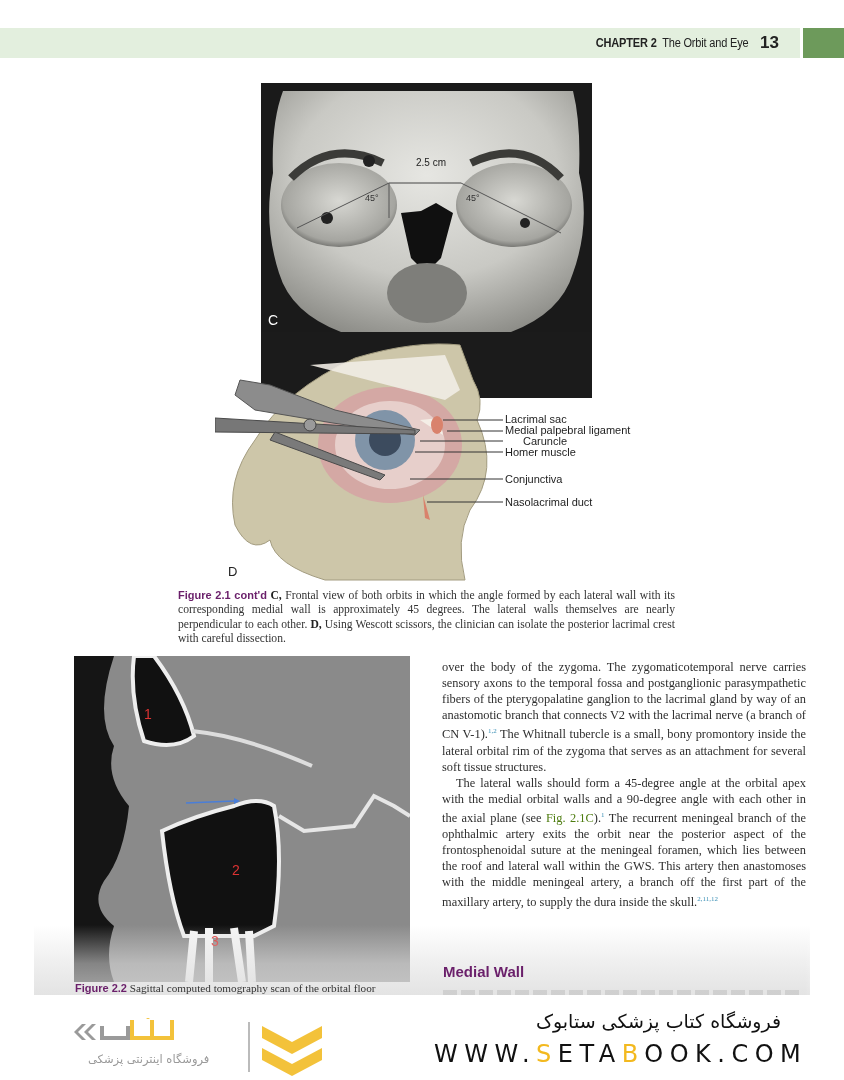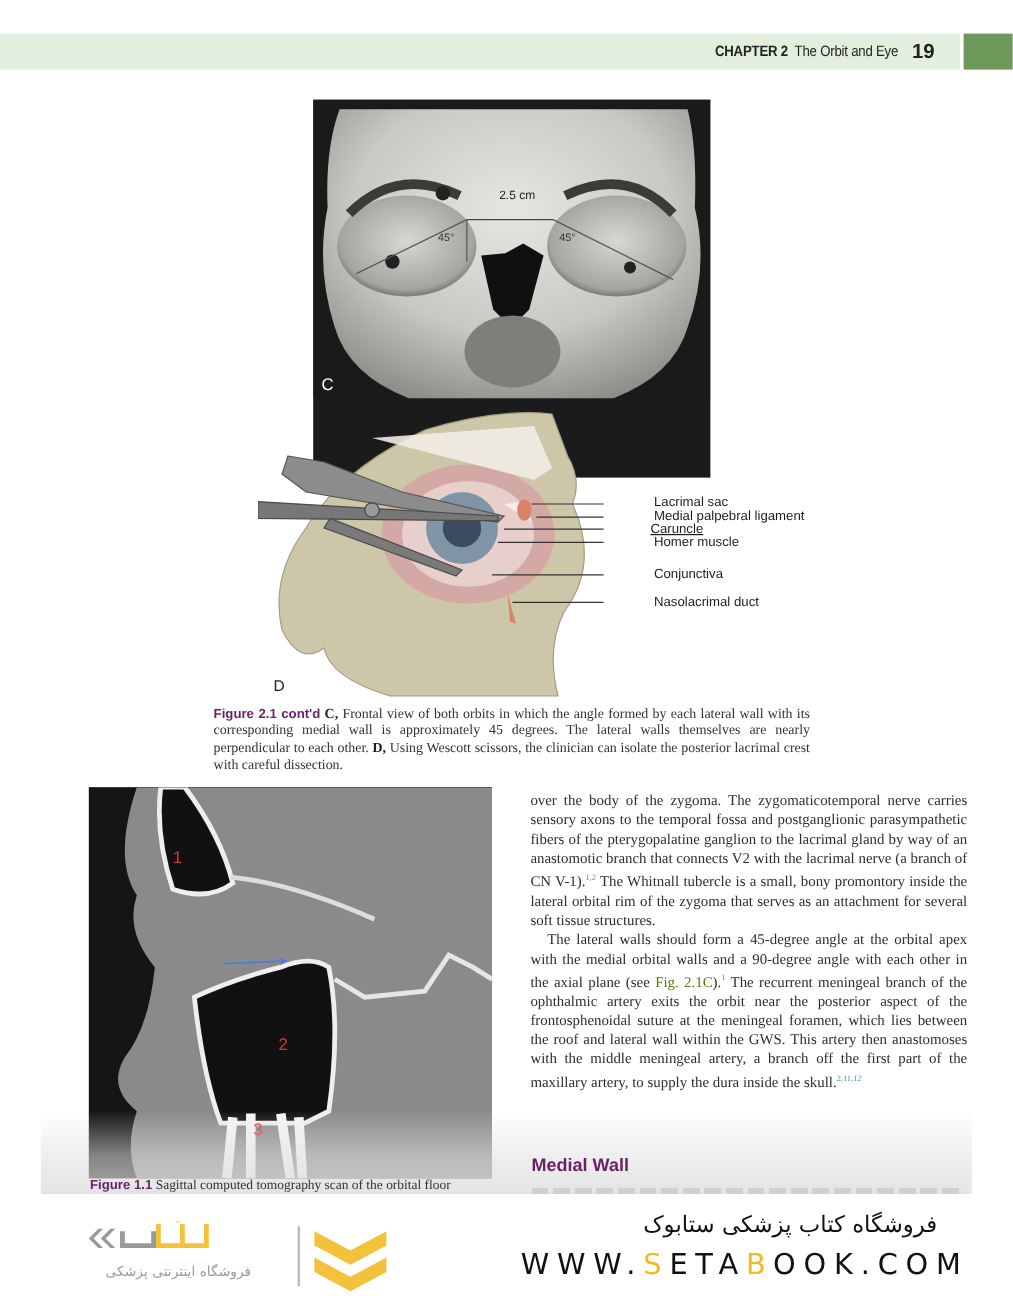--- a/index.html
+++ b/index.html
@@ -14,21 +14,21 @@
   .running-head b { font-weight:bold; }
   .page-num { left:760px; top:33px; font-family:"Liberation Sans", sans-serif; font-weight:bold; font-size:17px; color:#222; }
 
   
   .fig-c { left:261px; top:83px; width:331px; height:315px; background:#1b1b1b; overflow:hidden; }
   .fig-c svg { display:block; }
   .fig-label { font-family:"Liberation Sans", sans-serif; color:#fff; font-size:14px; }
 
   
   .fig-d { left:215px; top:340px; width:430px; height:245px; }
-  .callout { font-family:"Liberation Sans", sans-serif; font-size:11px; color:#1d1d1d; white-space:nowrap;margin-left:40px; }
+  .callout { font-family:"Liberation Sans", sans-serif; font-size:11px; color:#1d1d1d; white-space:nowrap; }
 
   
   .caption { font-size:11.6px; line-height:14.4px; color:#333; text-align:justify; }
   .cap-title { font-family:"Liberation Sans", sans-serif; font-weight:bold; color:#6a1f6a; font-size:11px; }
   .cap-letter { font-weight:bold; color:#222; }
 
   
   .ct { left:74px; top:656px; width:336px; height:326px; background:#2a2a2a; overflow:hidden; }
 
   
@@ -56,21 +56,21 @@
 </style>
 </head>
 <body>
 
 <div class="abs header-band"></div>
 <div class="abs header-tab"></div>
 <div class="abs running-head">
   <b>CHAPTER 2</b>&nbsp;
   <span>The Orbit and Eye</span>
 </div>
-<div class="abs page-num">19</div>
+<div class="abs page-num">13</div>
 
 <div class="abs fig-c">
   <svg width="331" height="249" viewBox="0 0 331 249">
     <defs>
       <radialGradient id="bone" cx="50%" cy="35%" r="70%">
         <stop offset="0" stop-color="#e6e6e2"></stop>
         <stop offset="0.6" stop-color="#c9c9c4"></stop>
         <stop offset="1" stop-color="#8d8d88"></stop>
       </radialGradient>
       <radialGradient id="orb" cx="50%" cy="45%" r="60%">
@@ -120,21 +120,21 @@
       <line x1="228" y1="80" x2="288" y2="80"></line>
       <line x1="232" y1="91" x2="288" y2="91"></line>
       <line x1="205" y1="101" x2="288" y2="101"></line>
       <line x1="200" y1="112" x2="288" y2="112"></line>
       <line x1="195" y1="139" x2="288" y2="139"></line>
       <line x1="212" y1="162" x2="288" y2="162"></line>
     </g>
   </svg>
   <div class="abs callout" style="left:290px; top:73px;">Lacrimal sac</div>
   <div class="abs callout" style="left:290px; top:84px;">Medial palpebral ligament</div>
-  <div class="abs callout" style="left:287px; top:95px;text-decoration:underline;">Caruncle</div>
+  <div class="abs callout" style="left:308px; top:95px;">Caruncle</div>
   <div class="abs callout" style="left:290px; top:106px;">Homer muscle</div>
   <div class="abs callout" style="left:290px; top:133px;">Conjunctiva</div>
   <div class="abs callout" style="left:290px; top:156px;">Nasolacrimal duct</div>
   <div class="abs" style="left:13px; top:224px; font-family:'Liberation Sans',sans-serif; font-size:13px; color:#222;">D</div>
 </div>
 
 <div class="abs caption" style="left:178px; top:588px; width:497px;">
   <span class="cap-title">Figure 2.1 cont'd</span>
   <span class="cap-letter">C,</span><span> Frontal view of both orbits in which the angle formed by each lateral wall with its corresponding medial wall is approximately 45 degrees. The lateral walls themselves are nearly perpendicular to each other. </span><span class="cap-letter">D,</span><span> Using Wescott scissors, the clinician can isolate the posterior lacrimal crest with careful dissection.</span>
 </div>
@@ -162,21 +162,21 @@
 </div>
 
 <div class="abs fade"></div>
 <div class="abs fade-l"></div>
 <div class="abs fade-r"></div>
 
 <div class="abs section-heading">Medial Wall</div>
 <div class="abs cut-text"></div>
 
 <div class="abs caption" style="left:75px; top:981px; width:345px; white-space:nowrap; font-size:11.2px;">
-  <span class="cap-title">Figure 1.1</span><span> Sagittal computed tomography scan of the orbital floor</span>
+  <span class="cap-title">Figure 2.2</span><span> Sagittal computed tomography scan of the orbital floor</span>
 </div>
 
 <div class="abs footer"></div>
 
 <div class="abs" style="left:72px; top:1018px;">
   <svg width="270" height="62" viewBox="0 0 270 62">
     <g>
       <path d="M2 14 L10 6 L14 6 L6 14 L14 22 L10 22Z" fill="#9a9a9a"></path>
       <path d="M12 14 L20 6 L24 6 L16 14 L24 22 L20 22Z" fill="#9a9a9a"></path>
     </g>

